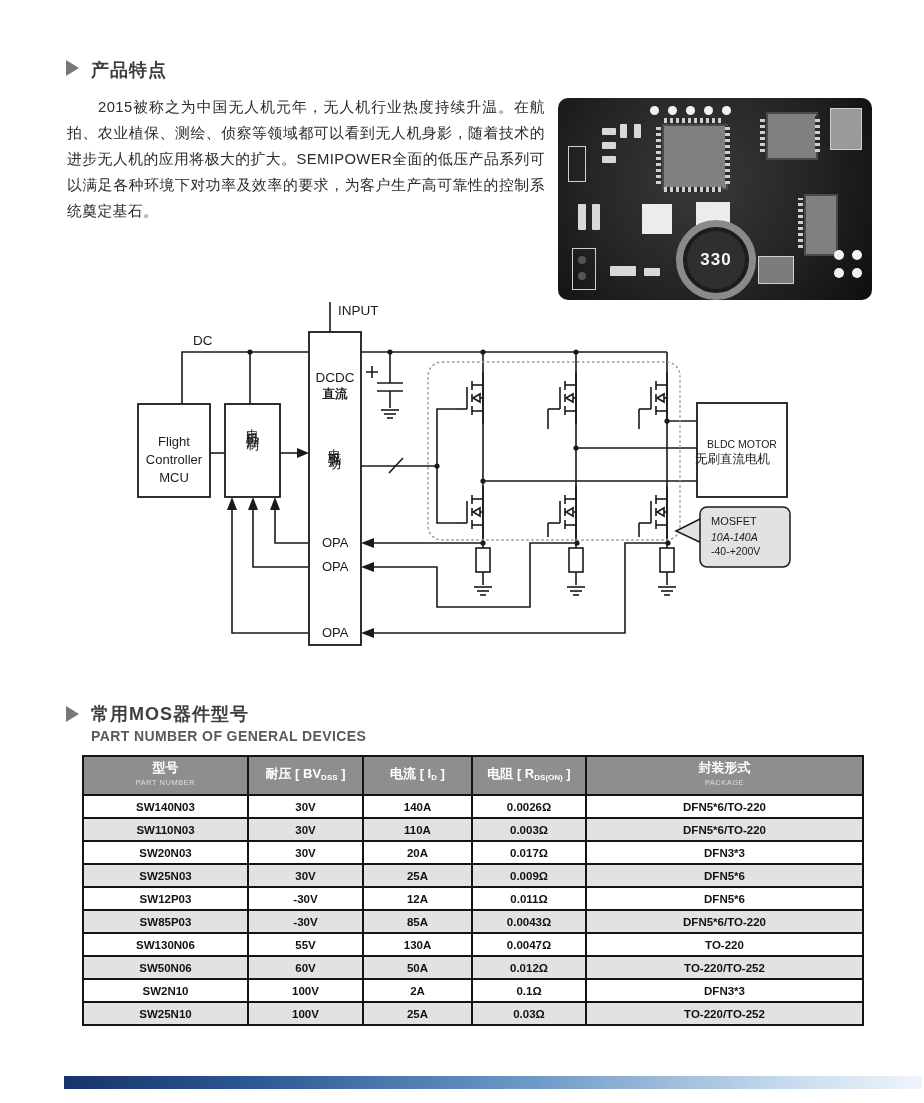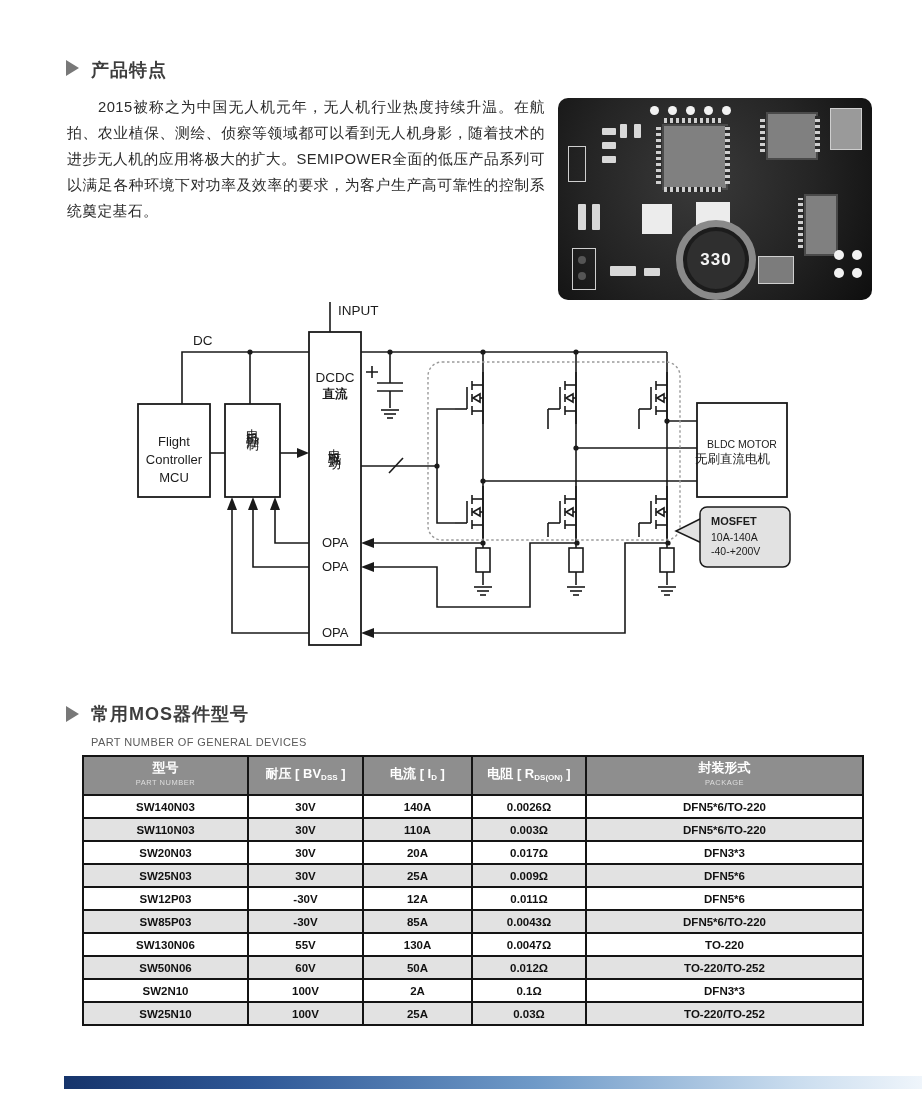--- a/index.html
+++ b/index.html
@@ -2,21 +2,21 @@
 <html><head>
 <meta charset="utf-8">
 <style>
   html,body{margin:0;padding:0;}
   body{width:924px;height:1103px;position:relative;background:#ffffff;
        font-family:"Liberation Sans",sans-serif;color:#2e2e2e;overflow:hidden;}
   .abs{position:absolute;}
   
   .tri{width:0;height:0;border-left:13px solid #787878;border-top:8px solid transparent;border-bottom:8px solid transparent;}
   .sec-title{font-size:18px;font-weight:600;color:#3d3d3d;letter-spacing:1px;}
-  .sec-sub{font-size:11px;color:#5a5a5a;letter-spacing:.4px;margin-top:10px;}
+  .sec-sub{font-size:14px;color:#5a5a5a;letter-spacing:.4px;margin-top:2px;font-weight:bold;}
   
   .para{width:478px;font-size:14.8px;line-height:26px;text-align:justify;
         text-indent:2.1em;color:#2b2b2b;letter-spacing:.4px;}
   
   .pcb{background:radial-gradient(circle at 45% 40%, #3a3a3a 0%, #242424 55%, #0e0e0e 100%);
        border-radius:10px;overflow:hidden;}
   .pcb .chip{position:absolute;background:#808080;border:2px solid #4a4a4a;}
   .pcb .pinband{position:absolute;background:repeating-linear-gradient(90deg,#cfcfcf 0 3px,#2a2a2a 3px 6px);}
   .pcb .pinbandv{position:absolute;background:repeating-linear-gradient(0deg,#cfcfcf 0 3px,#2a2a2a 3px 6px);}
   .pcb .pad{position:absolute;background:#d8d8d8;border-radius:1px;}
@@ -210,22 +210,22 @@
 MCU</div>
 <div class="abs dlab vtext" style="left:245px;top:418px;font-size:13px;">电机控制</div>
 <div class="abs dlab" style="left:309px;top:370px;width:52px;text-align:center;font-size:13.5px;">DCDC</div>
 <div class="abs dlab" style="left:309px;top:387px;width:52px;text-align:center;font-size:12.5px;font-weight:700;">直流</div>
 <div class="abs dlab vtext" style="left:327px;top:438px;font-size:13px;">电机驱动</div>
 <div class="abs dlab" style="left:322px;top:535px;font-size:13px;">OPA</div>
 <div class="abs dlab" style="left:322px;top:559px;font-size:13px;">OPA</div>
 <div class="abs dlab" style="left:322px;top:625px;font-size:13px;">OPA</div>
 <div class="abs dlab" style="left:697px;top:437px;width:90px;text-align:center;font-size:10.5px;">BLDC MOTOR</div>
 <div class="abs dlab" style="left:695px;top:452px;width:94px;font-size:12.5px;">无刷直流电机</div>
-<div class="abs dlab" style="left:711px;top:514px;font-size:11px;font-weight:700;">MOSFET</div>
-<div class="abs dlab" style="left:711px;top:530px;font-size:10.5px;">10A-140A</div>
+<div class="abs dlab" style="left:711px;top:514px;font-size:11px;font-weight:400;">MOSFET</div>
+<div class="abs dlab" style="left:711px;top:530px;font-size:10.5px;font-style:italic;">10A-140A</div>
 <div class="abs dlab" style="left:711px;top:544px;font-size:10.5px;">-40-+200V</div>
 
 <div class="abs tri" style="left:66px;top:706px;"></div>
 <div class="abs" style="left:91px;top:702px;">
   <div class="sec-title">常用MOS器件型号</div>
   <div class="sec-sub">PART NUMBER OF GENERAL DEVICES</div>
 </div>
 
 <table class="parts abs" style="left:82px;top:755px;">
   <colgroup>

